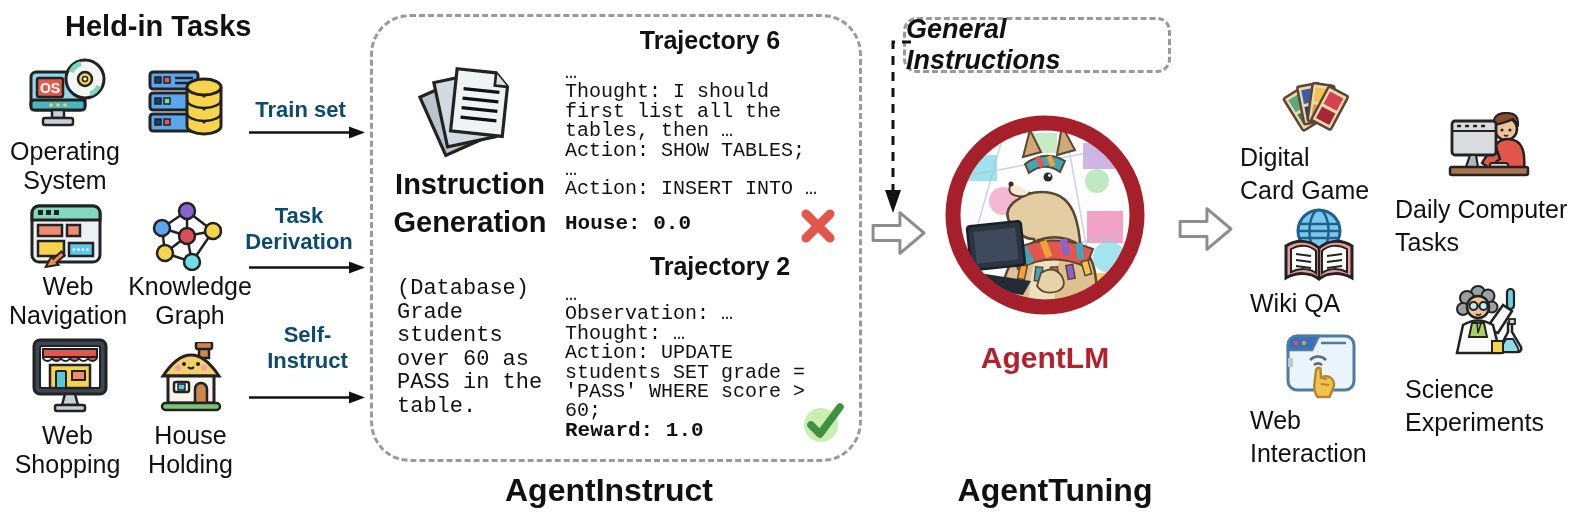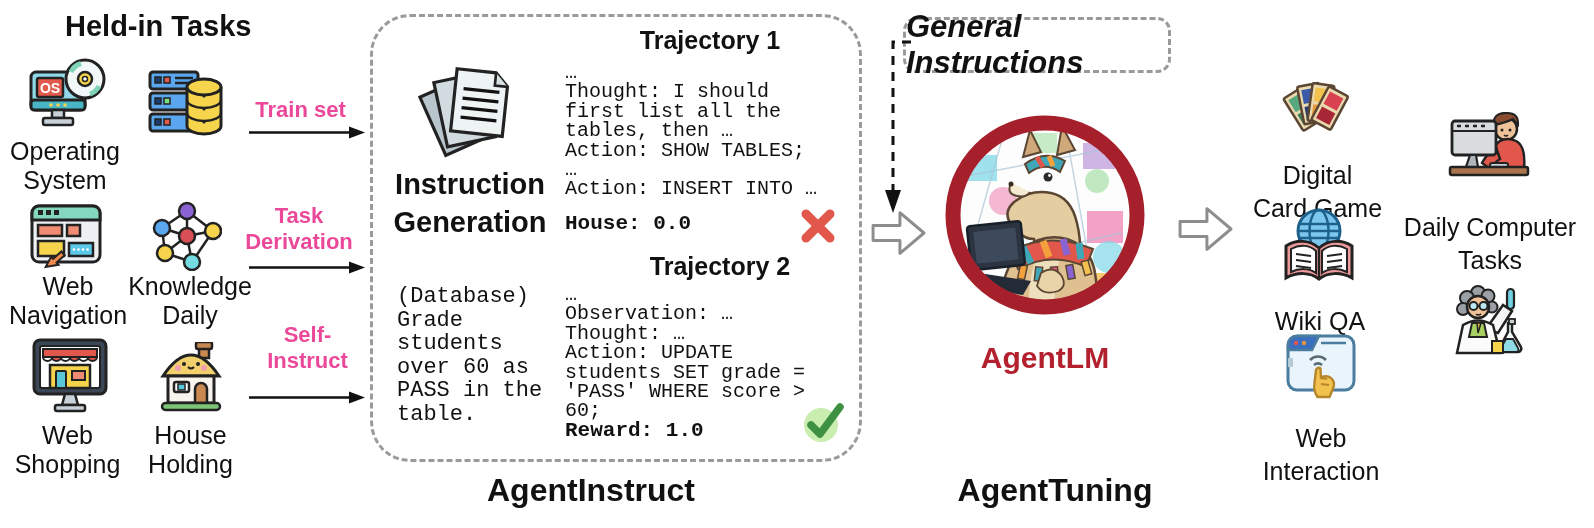--- a/index.html
+++ b/index.html
@@ -2,25 +2,25 @@
 <html><head>
 <meta charset="utf-8">
 <style>
   html,body{margin:0;padding:0;background:#fff;}
   .canvas{position:relative;width:1594px;height:528px;background:#ffffff;
           font-family:"Liberation Sans",sans-serif;overflow:hidden;color:#111;}
   .abs{position:absolute;}
   .pre{white-space:pre-line;}
   .section-title{font-size:29px;font-weight:600;letter-spacing:0;}
   .task-label{font-size:25px;line-height:1.16;text-align:center;}
-  .task-label-r{font-size:25px;line-height:1.3;text-align:center;margin-top:18px;}
-  .flow-label{font-size:22px;font-weight:700;color:#ec4899;text-align:center;line-height:1.2;}
+  .task-label-r{font-size:25px;line-height:1.3;text-align:left;}
+  .flow-label{font-size:22px;font-weight:700;color:#0c4a6e;text-align:center;line-height:1.2;}
   .main-box{border:3.5px dashed #9a9a9a;border-radius:40px;background:#fff;}
   .gi-box{border:3px dashed #9a9a9a;border-radius:14px;display:flex;align-items:center;
-          justify-content:center;font-style:italic;font-weight:700;font-size:31px;background:#fff;}
+          justify-content:center;font-style:italic;font-weight:700;font-size:27px;background:#fff;}
   .gen-label{font-size:29px;font-weight:700;text-align:center;line-height:1.3;}
   .mono{font-family:"Liberation Mono","DejaVu Sans Mono",monospace;}
   .prompt{font-size:22px;line-height:1.07;}
   .traj-title{font-size:25px;font-weight:700;text-align:center;}
   .traj-body{font-size:20px;line-height:0.97;}
   .reward{font-size:21px;font-weight:700;}
   .caption{font-size:32px;font-weight:700;text-align:center;}
   .model-name{font-size:30px;font-weight:700;color:#b3212e;text-align:center;}
   svg{display:block;}
 </style>
@@ -108,21 +108,21 @@
         <line x1="61" y1="30" x2="40" y2="61"></line>
     </g>
     <circle cx="35" cy="10" r="8" fill="#8a63d2" stroke="#222" stroke-width="2.5"></circle>
     <circle cx="10" cy="27" r="8" fill="#5aa7ef" stroke="#222" stroke-width="2.5"></circle>
     <circle cx="35" cy="35" r="8" fill="#d84f55" stroke="#222" stroke-width="2.5"></circle>
     <circle cx="61" cy="30" r="8" fill="#f6d44c" stroke="#222" stroke-width="2.5"></circle>
     <circle cx="13" cy="52" r="8" fill="#f6d44c" stroke="#222" stroke-width="2.5"></circle>
     <circle cx="40" cy="61" r="8" fill="#74dbe2" stroke="#222" stroke-width="2.5"></circle>
   </svg>
   <div class="abs task-label pre" style="left:115px;top:272px;width:150px;">Knowledge
-Daily</div>
+Graph</div>
 
   <svg class="abs" style="left:32px;top:338px;" width="76" height="76" viewBox="0 0 76 76">
     <rect x="2" y="2" width="72" height="54" rx="6" fill="#3b4656" stroke="#222" stroke-width="3"></rect>
     <rect x="8" y="8" width="60" height="42" rx="2" fill="#ffffff" stroke="#222" stroke-width="2"></rect>
     <rect x="11" y="11" width="54" height="8" fill="#e2574c" stroke="#222" stroke-width="2"></rect>
     <g stroke="#222" stroke-width="2">
       <path d="M11 19 a4.5 4 0 0 0 9 0 Z" fill="#fff"></path>
         <path d="M20 19 a4.5 4 0 0 0 9 0 Z" fill="#e2574c"></path>
       <path d="M29 19 a4.5 4 0 0 0 9 0 Z" fill="#fff"></path>
         <path d="M38 19 a4.5 4 0 0 0 9 0 Z" fill="#e2574c"></path>
@@ -189,27 +189,27 @@
       <path d="M33 9 h37 l12 12 v47 h-49 Z" fill="#eef3f3" stroke="#222" stroke-width="3"></path>
       <path d="M70 9 v12 h12" fill="#d8e2e2" stroke="#222" stroke-width="2.5"></path>
       <line x1="41" y1="27" x2="75" y2="27" stroke="#111" stroke-width="3.2"></line>
       <line x1="41" y1="36" x2="75" y2="36" stroke="#111" stroke-width="3.2"></line>
       <line x1="41" y1="45" x2="75" y2="45" stroke="#111" stroke-width="3.2"></line>
       <line x1="41" y1="54" x2="75" y2="54" stroke="#111" stroke-width="3.2"></line>
     </g>
   </svg>
   <div class="abs gen-label pre" style="left:372px;top:166px;width:196px;">Instruction
 Generation</div>
-  <div class="abs mono prompt pre" style="left:397px;top:277px;width:180px;margin-top:8px;">(Database)
+  <div class="abs mono prompt pre" style="left:397px;top:277px;width:180px;">(Database)
 Grade students
 over 60 as
 PASS in the
 table.</div>
 
-  <div class="abs traj-title" style="left:565px;top:26px;width:290px;">Trajectory 1</div>
+  <div class="abs traj-title" style="left:565px;top:26px;width:290px;">Trajectory 6</div>
   <div class="abs mono traj-body pre" style="left:565px;top:63px;width:285px;">…
 Thought: I should
 first list all the
 tables, then …
 Action: SHOW TABLES;
 …
 Action: INSERT INTO …</div>
   <div class="abs mono reward" style="left:565px;top:212px;">House: 0.0</div>
   <svg class="abs" style="left:798px;top:206px;" width="40" height="40" viewBox="0 0 40 40">
     <path d="M8 8 L32 32 M32 8 L8 32" stroke="#e2574c" stroke-width="9" stroke-linecap="round" fill="none"></path>
@@ -222,21 +222,21 @@
 Action: UPDATE
 students SET grade =
 'PASS' WHERE score &gt;
 60;</div>
   <div class="abs mono reward" style="left:565px;top:419px;">Reward: 1.0</div>
   <svg class="abs" style="left:800px;top:398px;" width="48" height="48" viewBox="0 0 48 48">
     <circle cx="21" cy="27" r="17" fill="#c9eeb0"></circle>
     <path d="M11 27 L20 36 L40 9" stroke="#3d9140" stroke-width="7.5" fill="none" stroke-linecap="round" stroke-linejoin="round"></path>
   </svg>
 
-  <div class="abs caption" style="left:467px;top:472px;width:248px;">AgentInstruct</div>
+  <div class="abs caption" style="left:485px;top:472px;width:248px;">AgentInstruct</div>
 
   <svg class="abs" style="left:870px;top:208px;" width="58" height="50" viewBox="0 0 60 54">
     <path d="M2 19 H31 V5 L57 27 L31 49 V35 H2 Z" fill="#fff" stroke="#8d8d8d" stroke-width="3.2" stroke-linejoin="round"></path>
   </svg>
 
   <div class="abs gi-box" style="left:903px;top:17px;width:262px;height:50px;">
     <span>General Instructions</span>
   </div>
 
   <svg class="abs" style="left:876px;top:36px;" width="36" height="182" viewBox="0 0 36 182">
@@ -390,20 +390,22 @@
     <rect x="57" y="6" width="7" height="20" rx="3.5" fill="#6ed0e0" stroke="#222" stroke-width="2.2"></rect>
     <path d="M36 46 L53 22 L62 28 L48 50 Z" fill="#f7f7f7" stroke="#222" stroke-width="2.5"></path>
     <path d="M13 42 q15 -9 30 0 l7 28 H7 Z" fill="#fbfbfb" stroke="#222" stroke-width="2.5"></path>
     <path d="M22 40 h12 l3 14 h-18 Z" fill="#a8d060" stroke="#222" stroke-width="2"></path>
     <path d="M27 40 l1 10 l3 -10 Z" fill="#e0b63c" stroke="#222" stroke-width="1.5"></path>
     <path d="M62 40 v9 l9 15 a3.5 3.5 0 0 1 -3 5 H53 a3.5 3.5 0 0 1 -3 -5 l8 -15 v-9 Z" fill="#f4fbfd" stroke="#222" stroke-width="2.5"></path>
     <path d="M56 56 l-5 9 a2.5 2.5 0 0 0 2 4 h13 a2.5 2.5 0 0 0 2 -4 l-5 -9 Z" fill="#8fdbe8" stroke="#222" stroke-width="1.8"></path>
     <rect x="59" y="36" width="6" height="5" fill="#c9d1d8" stroke="#222" stroke-width="1.8"></rect>
     <rect x="42" y="58" width="11" height="12" fill="#f6d44c" stroke="#222" stroke-width="2"></rect>
   </svg>
+  <div class="abs task-label-r pre" style="left:1405px;top:373px;width:172px;">Science
+Experiments</div>
 
   <svg class="abs" style="left:1285px;top:328px;" width="74" height="74" viewBox="0 0 74 74">
     <rect x="3" y="8" width="66" height="54" rx="9" fill="#e9f4fc" stroke="#4a7d9e" stroke-width="3"></rect>
     <path d="M3 22 v-5 a9 9 0 0 1 9 -9 h22 l-7 14 Z" fill="#3a6fbf" stroke="#4a7d9e" stroke-width="2.5"></path>
     <circle cx="11" cy="15" r="2.2" fill="#e2574c"></circle>
       <circle cx="19" cy="15" r="2.2" fill="#e8963c"></circle>
     <line x1="36" y1="15" x2="61" y2="15" stroke="#4a7d9e" stroke-width="2.5"></line>
     <rect x="3" y="30" width="5" height="9" fill="#b6cad6"></rect>
     <path d="M25 32 a11 11 0 0 1 16 0" stroke="#5a6a74" stroke-width="2.6" fill="none"></path>
     <path d="M29 37 a6.5 6.5 0 0 1 8 0" stroke="#5a6a74" stroke-width="2.6" fill="none"></path>

